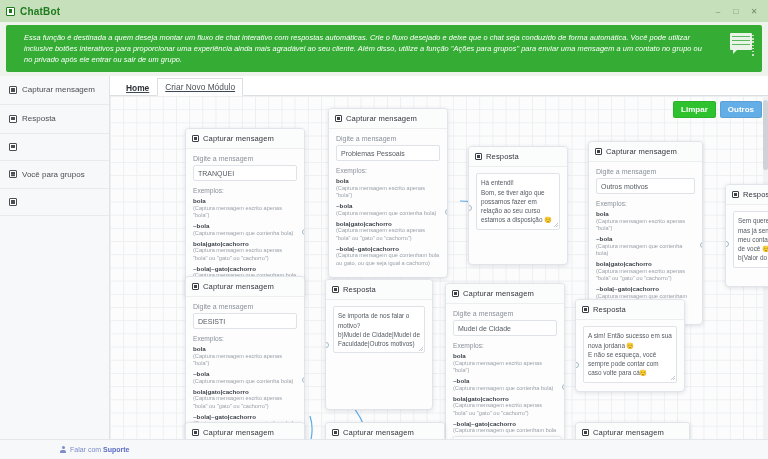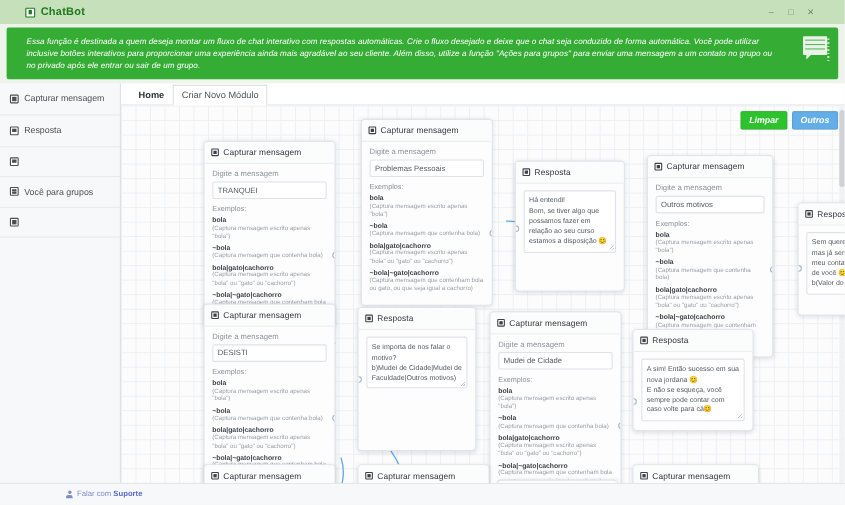--- a/index.html
+++ b/index.html
@@ -8,21 +8,21 @@
     font-family: "Liberation Sans", sans-serif;
     background:#f4f6f8;
     font-size:11px;
     color:#3c4858;
   }
   .app { width:768px; height:459px; position:relative; display:flex; flex-direction:column; }
 
   
   .titlebar {
     height:22px; background:#c6e0bb; display:flex; align-items:center;
-    padding:0 23px; flex:0 0 22px;
+    padding:0 6px; flex:0 0 22px;
   }
   .tb-left { display:flex; align-items:center; gap:5px; }
   .tb-logo {
     width:9px; height:9px; border:1.4px solid #1f7a1f; border-radius:1px;
     position:relative; background:#fff;
   }
   .tb-logo:after{
     content:""; position:absolute; left:1.5px; top:1.5px; width:3.5px; height:3.5px;
     background:#1f7a1f;
   }
@@ -76,43 +76,43 @@
     flex:0 0 8px; width:8px; height:8px; border:1.3px solid #4a4f55; border-radius:1px;
     position:relative; background:#fff;
   }
   .si-icon i { position:absolute; left:1px; top:1px; width:3.5px; height:3.5px; background:#4a4f55; display:block;}
   .si-icon.grid i { left:1px; top:1px; width:4px; height:1.2px; box-shadow:0 2.2px 0 #4a4f55; }
   .side-pad { flex:1 1 auto; }
 
   
   .main { flex:1 1 auto; display:flex; flex-direction:column; min-width:0; position:relative; background:#fff;}
   .tabbar {
-    height:20px; flex:0 0 20px; display:flex; 
-    border-bottom:1px solid #dcdfe2; background:#fff; padding-left:8px; gap:0;
+    height:20px; flex:0 0 20px; display:flex; align-items:flex-end;
+    border-bottom:1px solid #dcdfe2; background:#fff; padding-left:8px; gap:0;text-decoration:underline;
   }
   .tab {
     font-size:8.4px; padding:3px 7px 3px 7px; color:#4d5358; cursor:pointer;
     border:1px solid transparent; border-bottom:none; position:relative; top:1px;
   }
   .tab.active { font-weight:bold; color:#2c3136; }
   .tab.sel { background:#fff; border-color:#dcdfe2; border-bottom:1px solid #fff; }
 
   
   .canvas {
     flex:1 1 auto; position:relative; overflow:hidden;
     background-color:#fcfcfd;
     background-image:
       linear-gradient(to right, #edeff1 1px, transparent 1px),
       linear-gradient(to bottom, #edeff1 1px, transparent 1px);
     background-size:13.2px 13.2px;
   }
   .canvas-actions { position:absolute; right:6px; top:5px; display:flex; gap:4px; z-index:40;}
   .btn {
     font-size:8px; padding:2.5px 7px; border-radius:2px; color:#fff; cursor:pointer;
-    border:1px solid rgba(0,0,0,.08); line-height:1.25; font-weight:bold;font-style:italic;
+    border:1px solid rgba(0,0,0,.08); line-height:1.25; font-weight:bold;
   }
   .btn.green { background:#2fc22f; }
   .btn.blue  { background:#63aee6; }
 
   
   .wires { position:absolute; inset:0; z-index:1; pointer-events:none; }
 
   
   .node {
     position:absolute; background:#fdfdfe; border:1px solid #e1e4e8; border-radius:4px;

